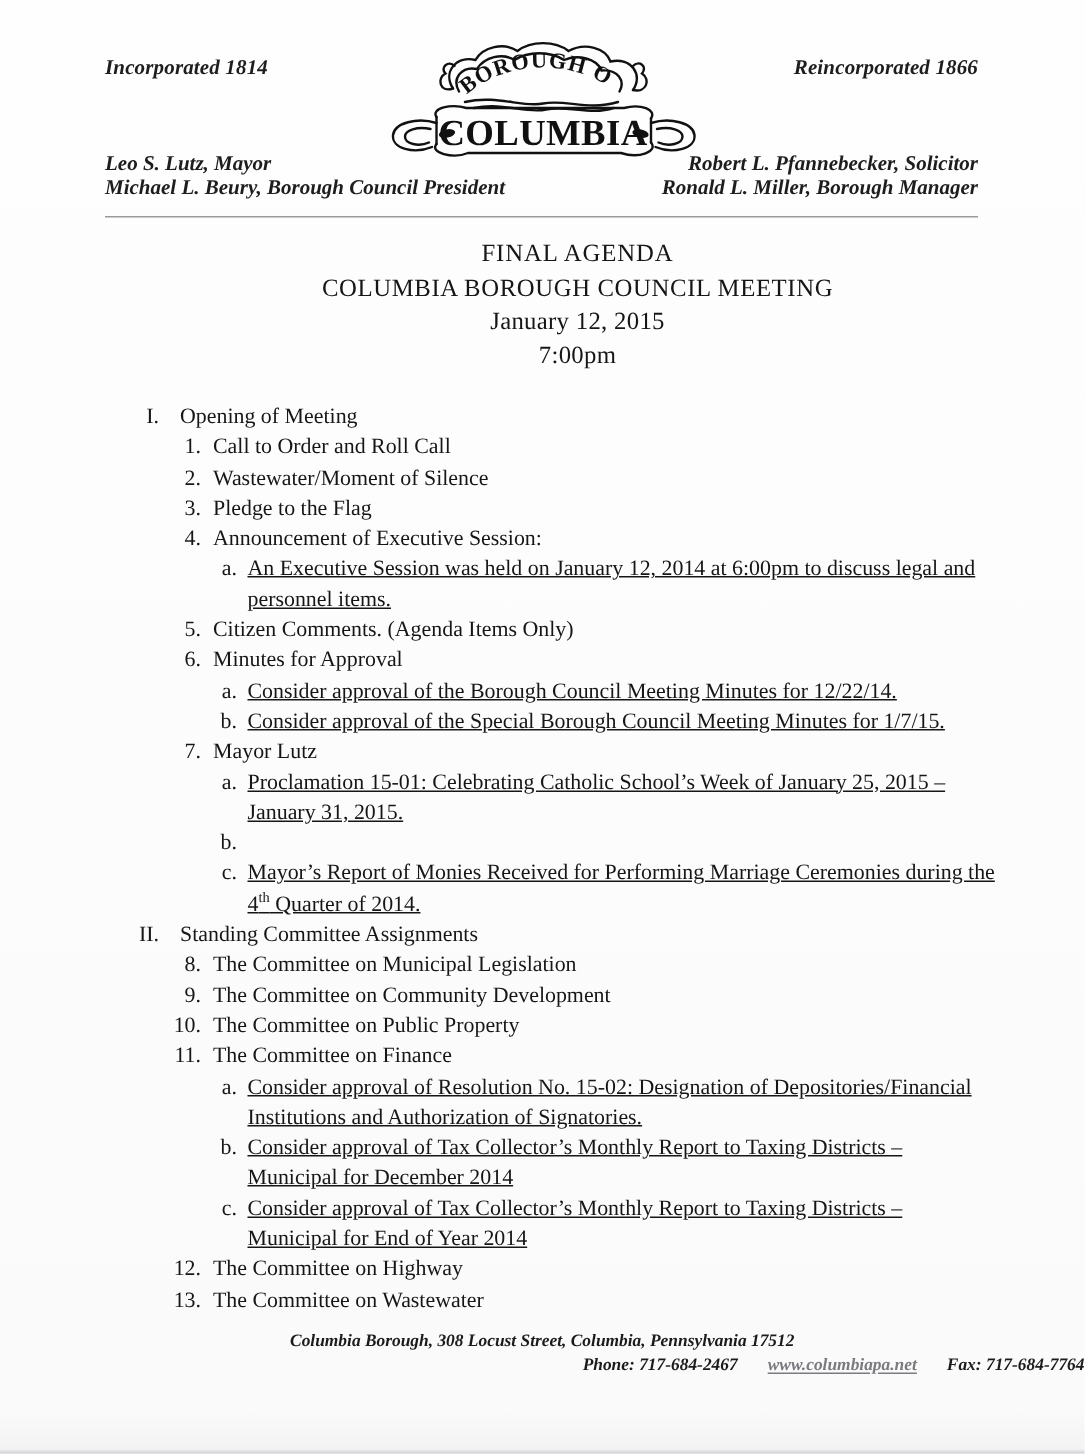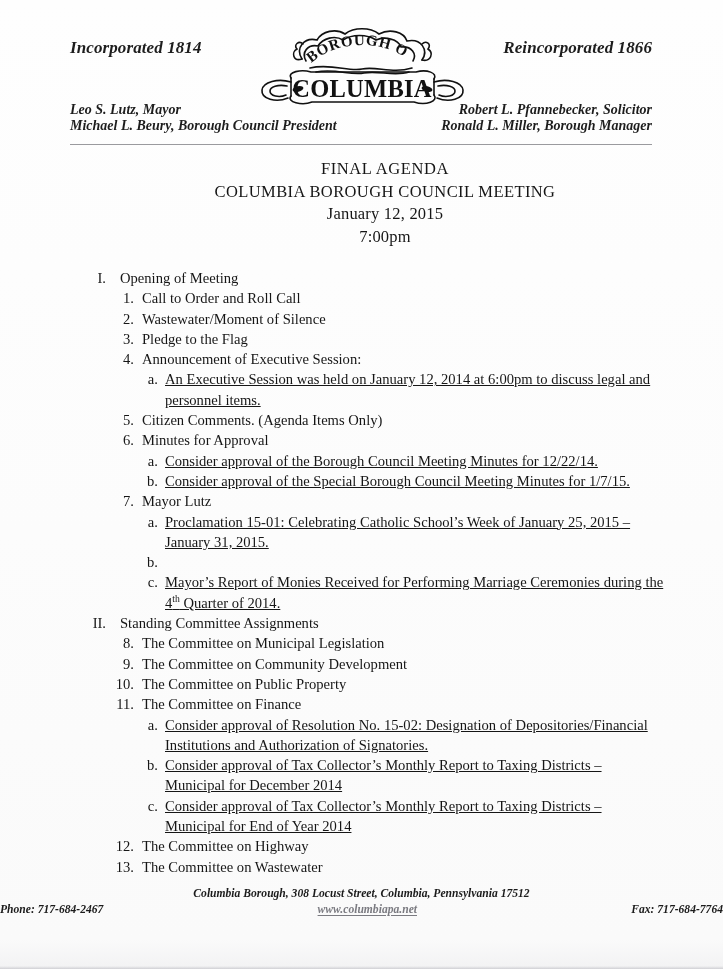--- a/index.html
+++ b/index.html
@@ -37,21 +37,21 @@
     left: 70px;
     right: 71px;
     top: 30px;
     height: 108px;
   }
   .inc-left, .inc-right {
     position: absolute;
     top: 8px;
     font-style: italic;
     font-weight: bold;
-    font-size: 17px;
+    font-size: 14px;
     letter-spacing: 0.1px;
     color: #1d1d1d;
     white-space: nowrap;
   }
   .inc-left { left: 0; }
   .inc-right { right: 0; text-align: right; }
 
   .logo {
     position: absolute;
     left: 50%;
@@ -153,23 +153,23 @@
     bottom: 52px;
     text-align: center;
     font-style: italic;
     font-weight: bold;
     font-size: 11.6px;
     line-height: 15.5px;
     color: #1b1b1b;
   }
   .footer .fline2 {
     display: flex;
-    justify-content: space-between;
+    justify-content: flex-end;
     align-items: baseline;
-    gap: 34px;
+    gap: 20px;
   }
   .footer .url {
     color: #7a7a80;
     text-decoration: underline;
     text-underline-offset: 1.5px;
   }
 </style>
 </head>
 <body>
 

